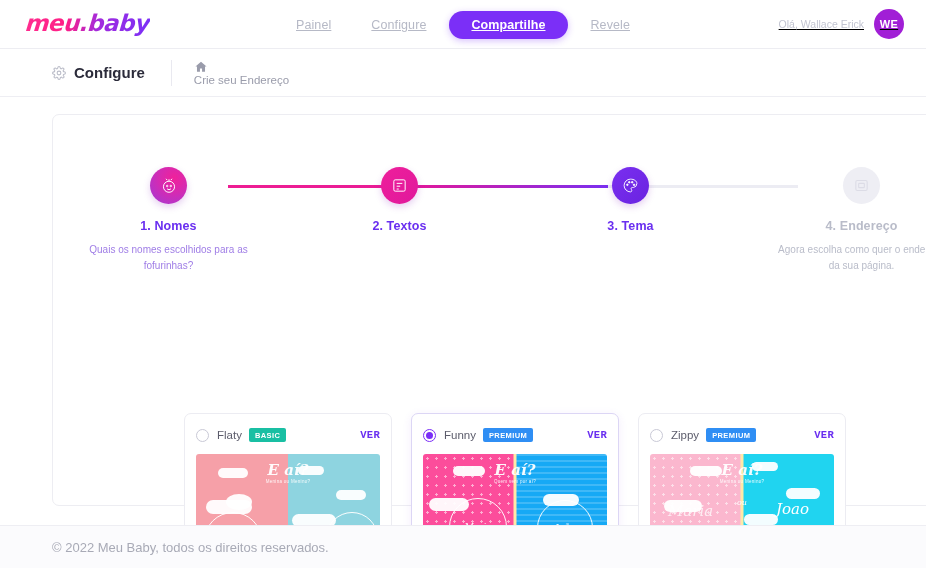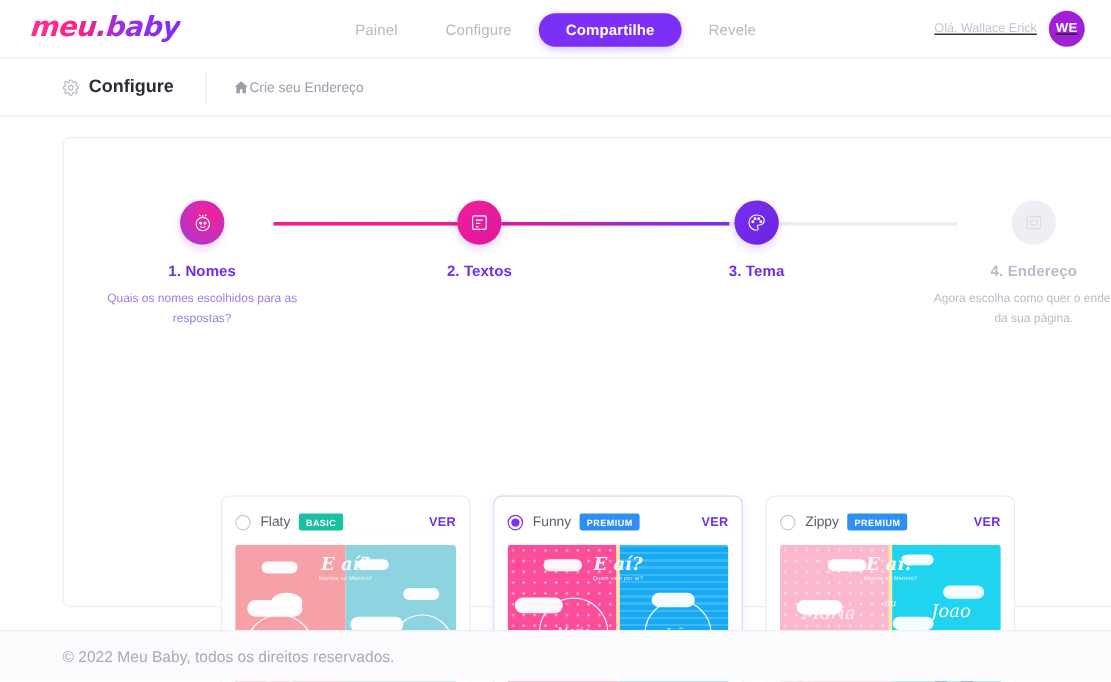--- a/index.html
+++ b/index.html
@@ -30,21 +30,21 @@
     transform: skewX(-6deg);
   }
   .nav {
     position: absolute; left: 50%; transform: translateX(-50%);
     top: 11px;
     display: flex; align-items: center; gap: 6px;
   }
   .nav-tab {
     font-size: 12.5px; color: #b6b9c6; letter-spacing: .1px;
     padding: 7px 17px; border-radius: 16px; background: transparent;
-    white-space: nowrap; cursor: pointer;
+    white-space: nowrap; cursor: pointer; text-decoration: underline;
   }
   .nav-tab.active {
     background: #7b2ff7; color: #ffffff; font-weight: 700;
     padding: 7px 22px; box-shadow: 0 2px 7px rgba(123,47,247,.30);
   }
   .user-area {
     position: absolute; right: 22px; top: 9px;
     display: flex; align-items: center; gap: 10px; text-decoration: underline;
   }
   .user-greet { font-size: 10.5px; color: #c2c4d1; white-space: nowrap; }
@@ -58,21 +58,21 @@
 
   
   .breadcrumb {
     height: 48px; display: flex; align-items: center;
     padding-left: 52px; border-bottom: 1px solid #eeeef3;
     background: #fff;
   }
   .bc-main { display: flex; align-items: center; gap: 8px; }
   .bc-title { font-size: 15px; font-weight: 700; color: #2b2b3a; }
   .bc-sep { width: 1px; height: 26px; background: #e9e9f0; margin: 0 22px 0 26px; }
-  .bc-sub { display: flex; align-items: flex-end; gap: 0; }
+  .bc-sub { display: flex; align-items: flex-start; gap: 0; flex-direction: column; }
   .bc-sub-text { font-size: 11.5px; color: #9a9cab; }
   .ico { display: inline-flex; align-items: center; justify-content: center; }
 
   
   .panel {
     position: absolute; left: 52px; top: 114px;
     width: 926px; height: 392px;
     background: #fff; border: 1px solid #ededf2; border-radius: 7px;
   }
 
@@ -126,21 +126,21 @@
   .radio.on::after { content: ""; width: 7px; height: 7px; border-radius: 50%; background: #7b2ff7; }
   .card-name { font-size: 11.5px; color: #5c5c6b; margin-left: 8px; }
   .badge {
     margin-left: 7px; font-size: 7.5px; font-weight: 700; color: #fff;
     padding: 2.5px 6px; border-radius: 2px; letter-spacing: .4px;
   }
   .badge.basic { background: #19bfa3; }
   .badge.premium { background: #2f8ef4; }
   .card-ver {
     margin-left: auto; font-size: 10.5px; font-weight: 700;
-    color: #6a2ff0; letter-spacing: .3px; cursor: pointer;
+    color: #6a2ff0; letter-spacing: .3px; cursor: pointer; font-family: Liberation Mono, monospace;
   }
   .preview {
     position: relative; width: 100%; height: 122px;
     border-radius: 3px; overflow: hidden; display: flex;
   }
   .half { position: relative; width: 50%; height: 100%; overflow: hidden; }
 
   
   .flaty-l { background: #f6a0a8; }
   .flaty-r { background: #8ed4e0; }
@@ -260,21 +260,21 @@
               <svg width="18" height="18" viewBox="0 0 24 24" fill="none" stroke="#fff" stroke-width="1.3">
                 <circle cx="12" cy="13" r="7.4"></circle>
                 <path d="M12 5.6V3M9.6 4.2 8 2.4M14.4 4.2 16 2.4"></path>
                 <circle cx="9.6" cy="12" r="1"></circle>
                 <circle cx="14.4" cy="12" r="1"></circle>
                 <path d="M9.4 15.6a3.4 3.4 0 0 0 5.2 0"></path>
               </svg>
             </span>
           </div>
           <div class="step-title">1. Nomes</div>
-          <div class="step-desc">Quais os nomes escolhidos para as respostas?</div>
+          <div class="step-desc">Quais os nomes escolhidos para as fofurinhas?</div>
         </div>
 
         <div class="step">
           <div class="step-circle s2">
             <span class="ico">
               <svg width="17" height="17" viewBox="0 0 24 24" fill="none" stroke="#fff" stroke-width="1.4">
                 <rect x="4" y="4" width="16" height="16" rx="2"></rect>
                 <path d="M8 9h8M8 13h5M8 17h3"></path>
               </svg>
             </span>

